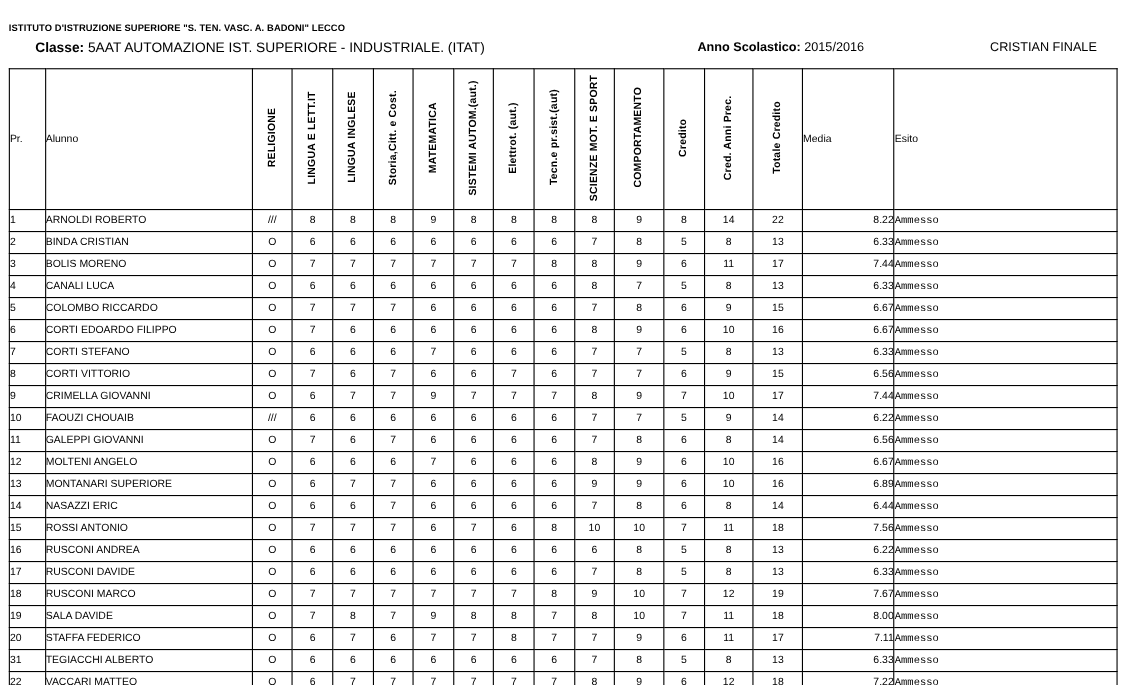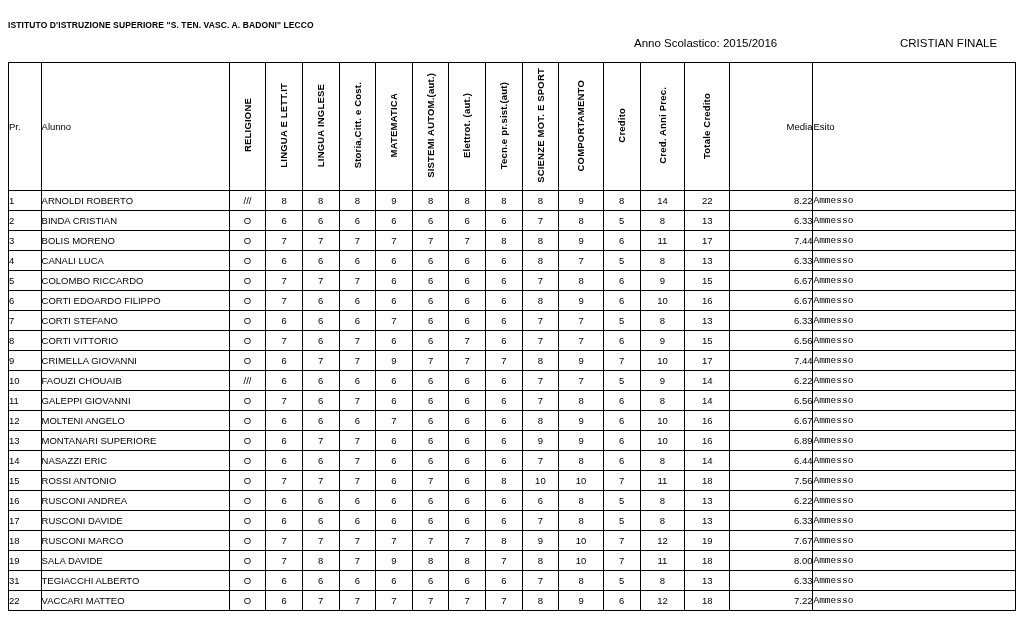--- a/index.html
+++ b/index.html
@@ -42,21 +42,21 @@
     white-space: nowrap;
   }
   .class-block .lbl { font-weight: bold; }
   .year-block {
     position: absolute;
     left: 634px;
     top: 1px;
     font-size: 11.5px;
     white-space: nowrap;
   }
-  .year-block .lbl { font-weight: normal; }
+  .year-block .lbl { font-weight: bold; }
   .scrutinio-block {
     position: absolute;
     left: 900px;
     top: 1px;
     font-size: 11.5px;
     white-space: nowrap;
   }
 
   table.grid {
     position: absolute;
@@ -93,21 +93,21 @@
     line-height: 1;
     white-space: nowrap;
   }
   th.corner-pr, th.corner-alunno, th.corner-media, th.corner-esito {
     vertical-align: bottom;
     text-align: left;
     padding: 0 0 3px 3px;
     font-weight: bold;
     font-size: 9.5px;
   }
-  th.corner-media { text-align: right; padding-left: 0; }
+  th.corner-media { text-align: left; padding-left: 0; }
   tbody tr { height: 20px; }
   td.num {
     text-align: left;
     padding-left: 3px;
     font-size: 9px;
   }
   td.name {
     text-align: left;
     padding-left: 5px;
     font-size: 9.5px;
@@ -125,20 +125,24 @@
   col.c-esito   { width: 199px; }
 </style>
 </head>
 <body>
 
 <div class="page">
 
   <div class="school-line">ISTITUTO D'ISTRUZIONE SUPERIORE "S. TEN. VASC. A. BADONI" LECCO</div>
 
   <div class="header-row">
+    <div class="class-block">
+      <span class="lbl">Classe:</span>
+      <span>5AAT AUTOMAZIONE IST. SUPERIORE - INDUSTRIALE. (ITAT)</span>
+    </div>
     <div class="year-block">
       <span class="lbl">Anno Scolastico:</span>
       <span>2015/2016</span>
     </div>
     <div class="scrutinio-block">CRISTIAN FINALE</div>
   </div>
 
   <table class="grid">
     <colgroup>
       <col class="c-pr">
@@ -536,20 +540,39 @@
           <td class="grade">7</td>
           <td class="grade">8</td>
           <td class="grade">10</td>
           <td class="grade">7</td>
           <td class="grade">11</td>
           <td class="grade">18</td>
           <td class="media">8.00</td>
           <td class="esito">Ammesso</td>
         </tr>
         <tr>
+          <td class="num">20</td>
+          <td class="name">STAFFA FEDERICO</td>
+          <td class="grade">O</td>
+          <td class="grade">6</td>
+          <td class="grade">7</td>
+          <td class="grade">6</td>
+          <td class="grade">7</td>
+          <td class="grade">7</td>
+          <td class="grade">8</td>
+          <td class="grade">7</td>
+          <td class="grade">7</td>
+          <td class="grade">9</td>
+          <td class="grade">6</td>
+          <td class="grade">11</td>
+          <td class="grade">17</td>
+          <td class="media">7.11</td>
+          <td class="esito">Ammesso</td>
+        </tr>
+        <tr>
           <td class="num">31</td>
           <td class="name">TEGIACCHI ALBERTO</td>
           <td class="grade">O</td>
           <td class="grade">6</td>
           <td class="grade">6</td>
           <td class="grade">6</td>
           <td class="grade">6</td>
           <td class="grade">6</td>
           <td class="grade">6</td>
           <td class="grade">6</td>

